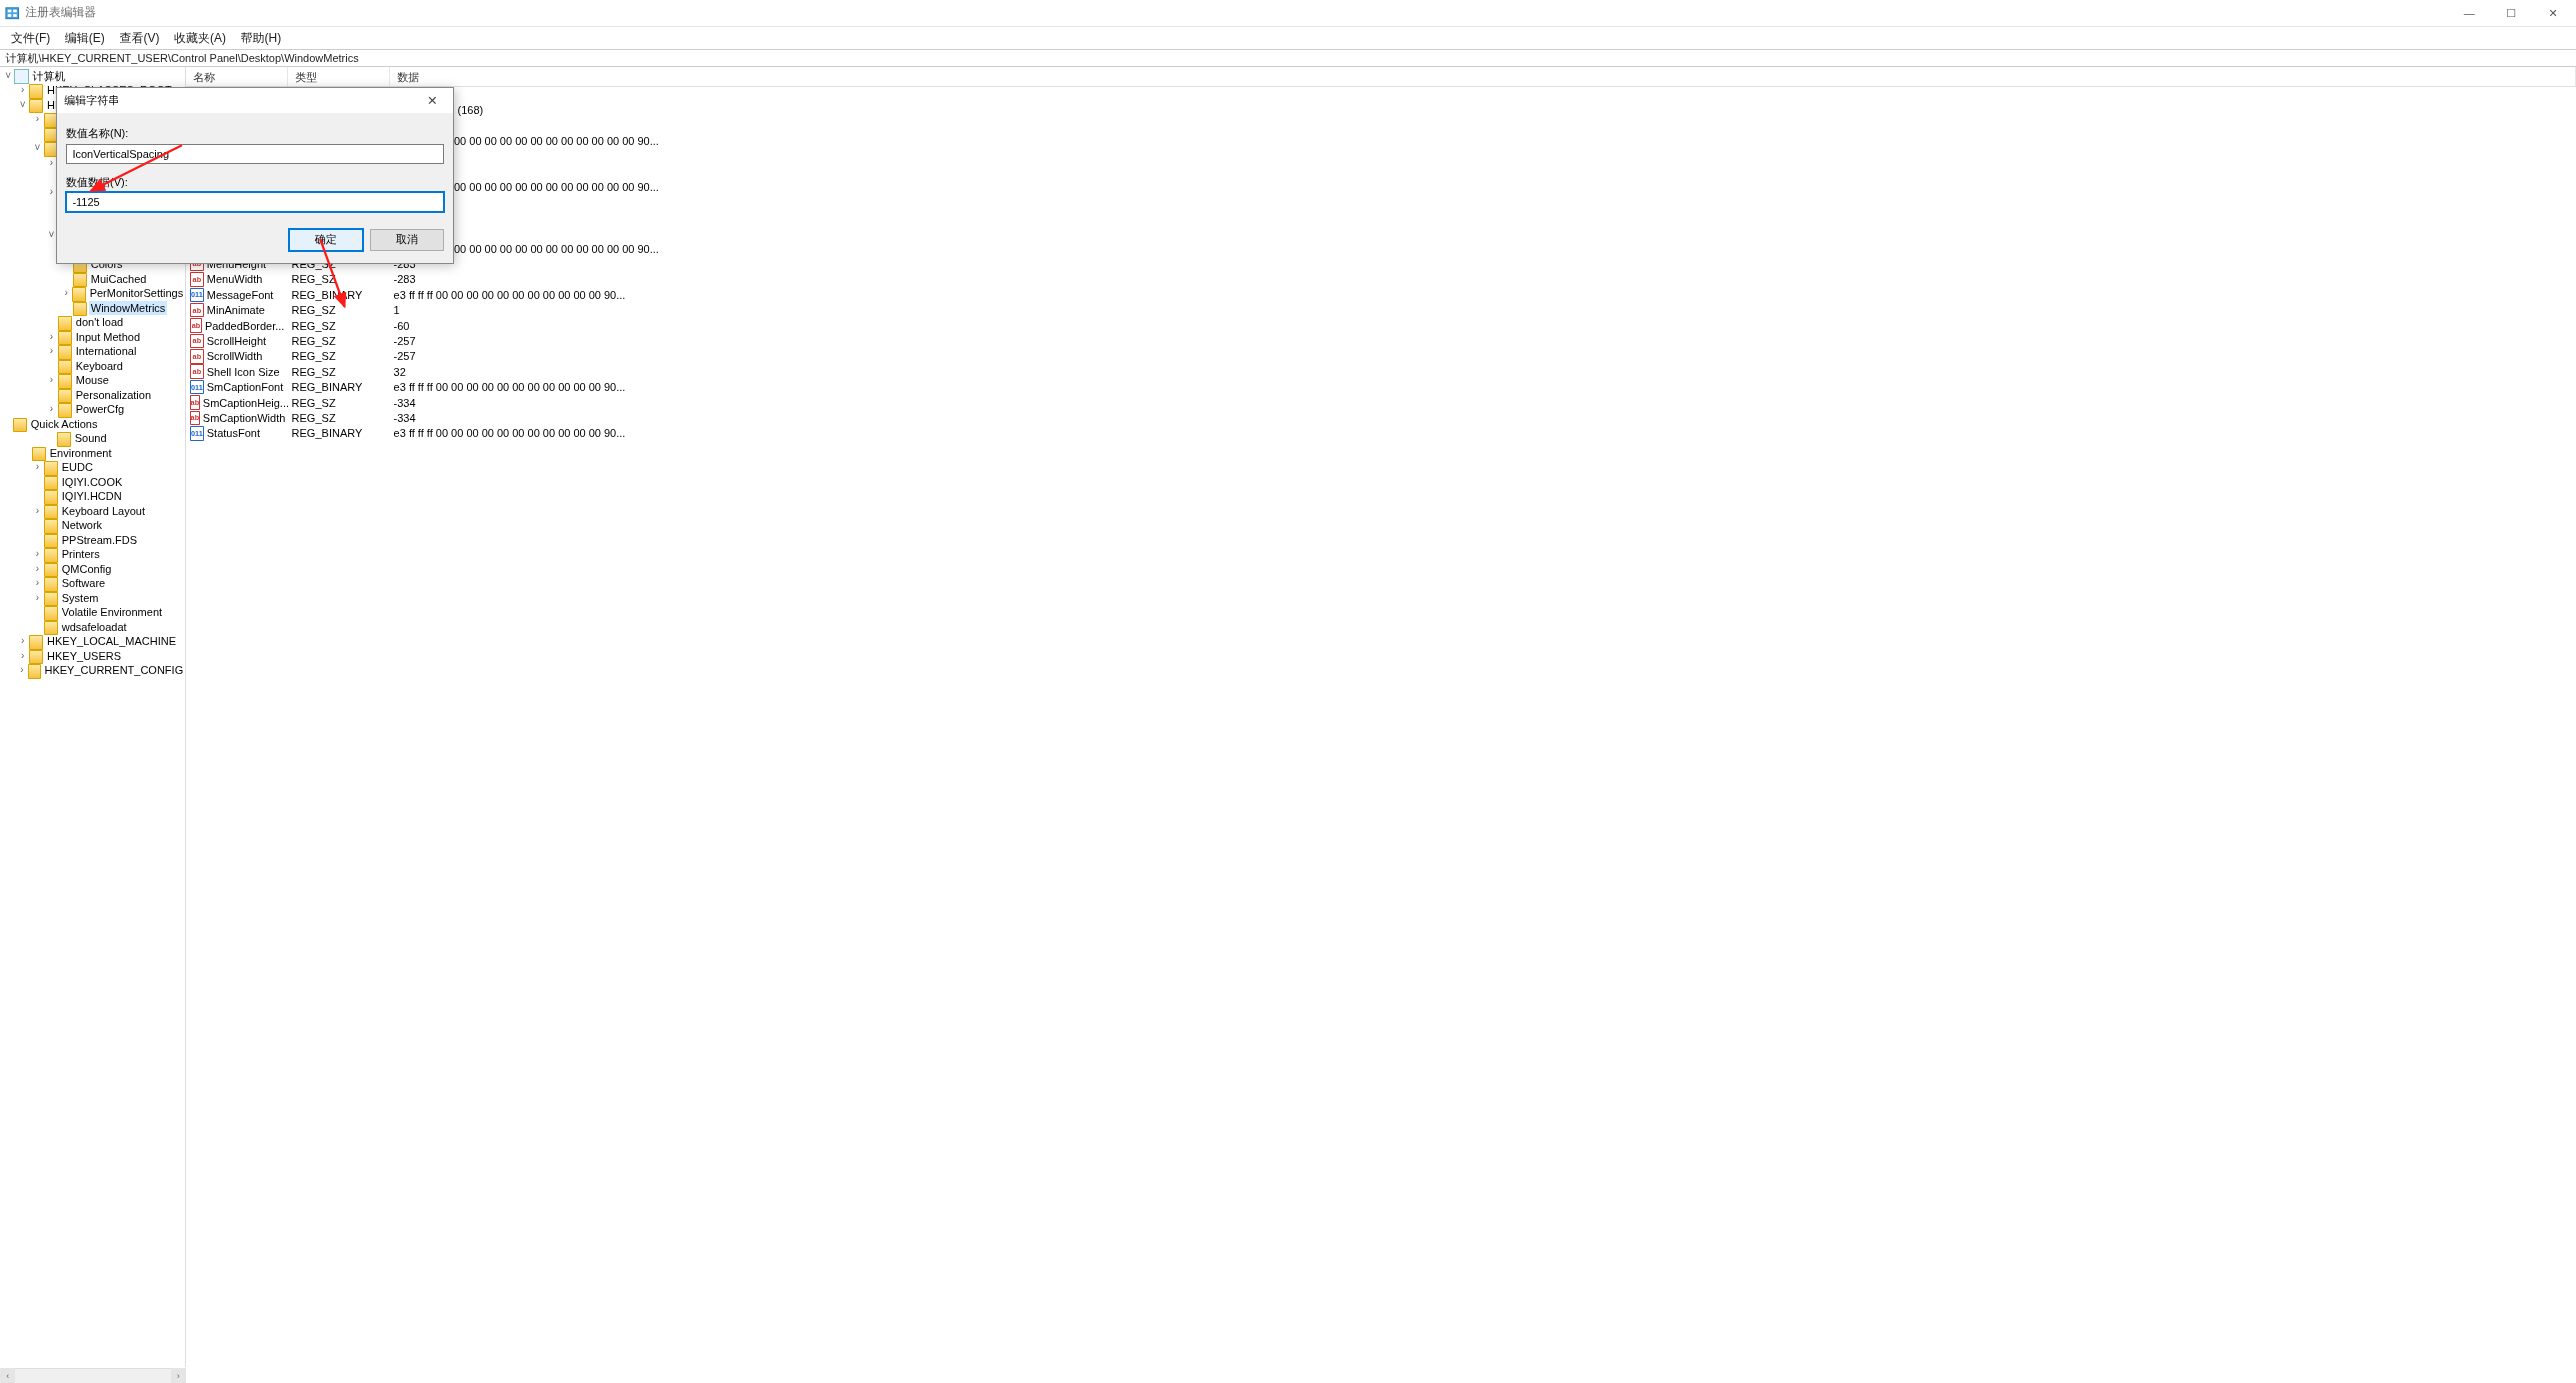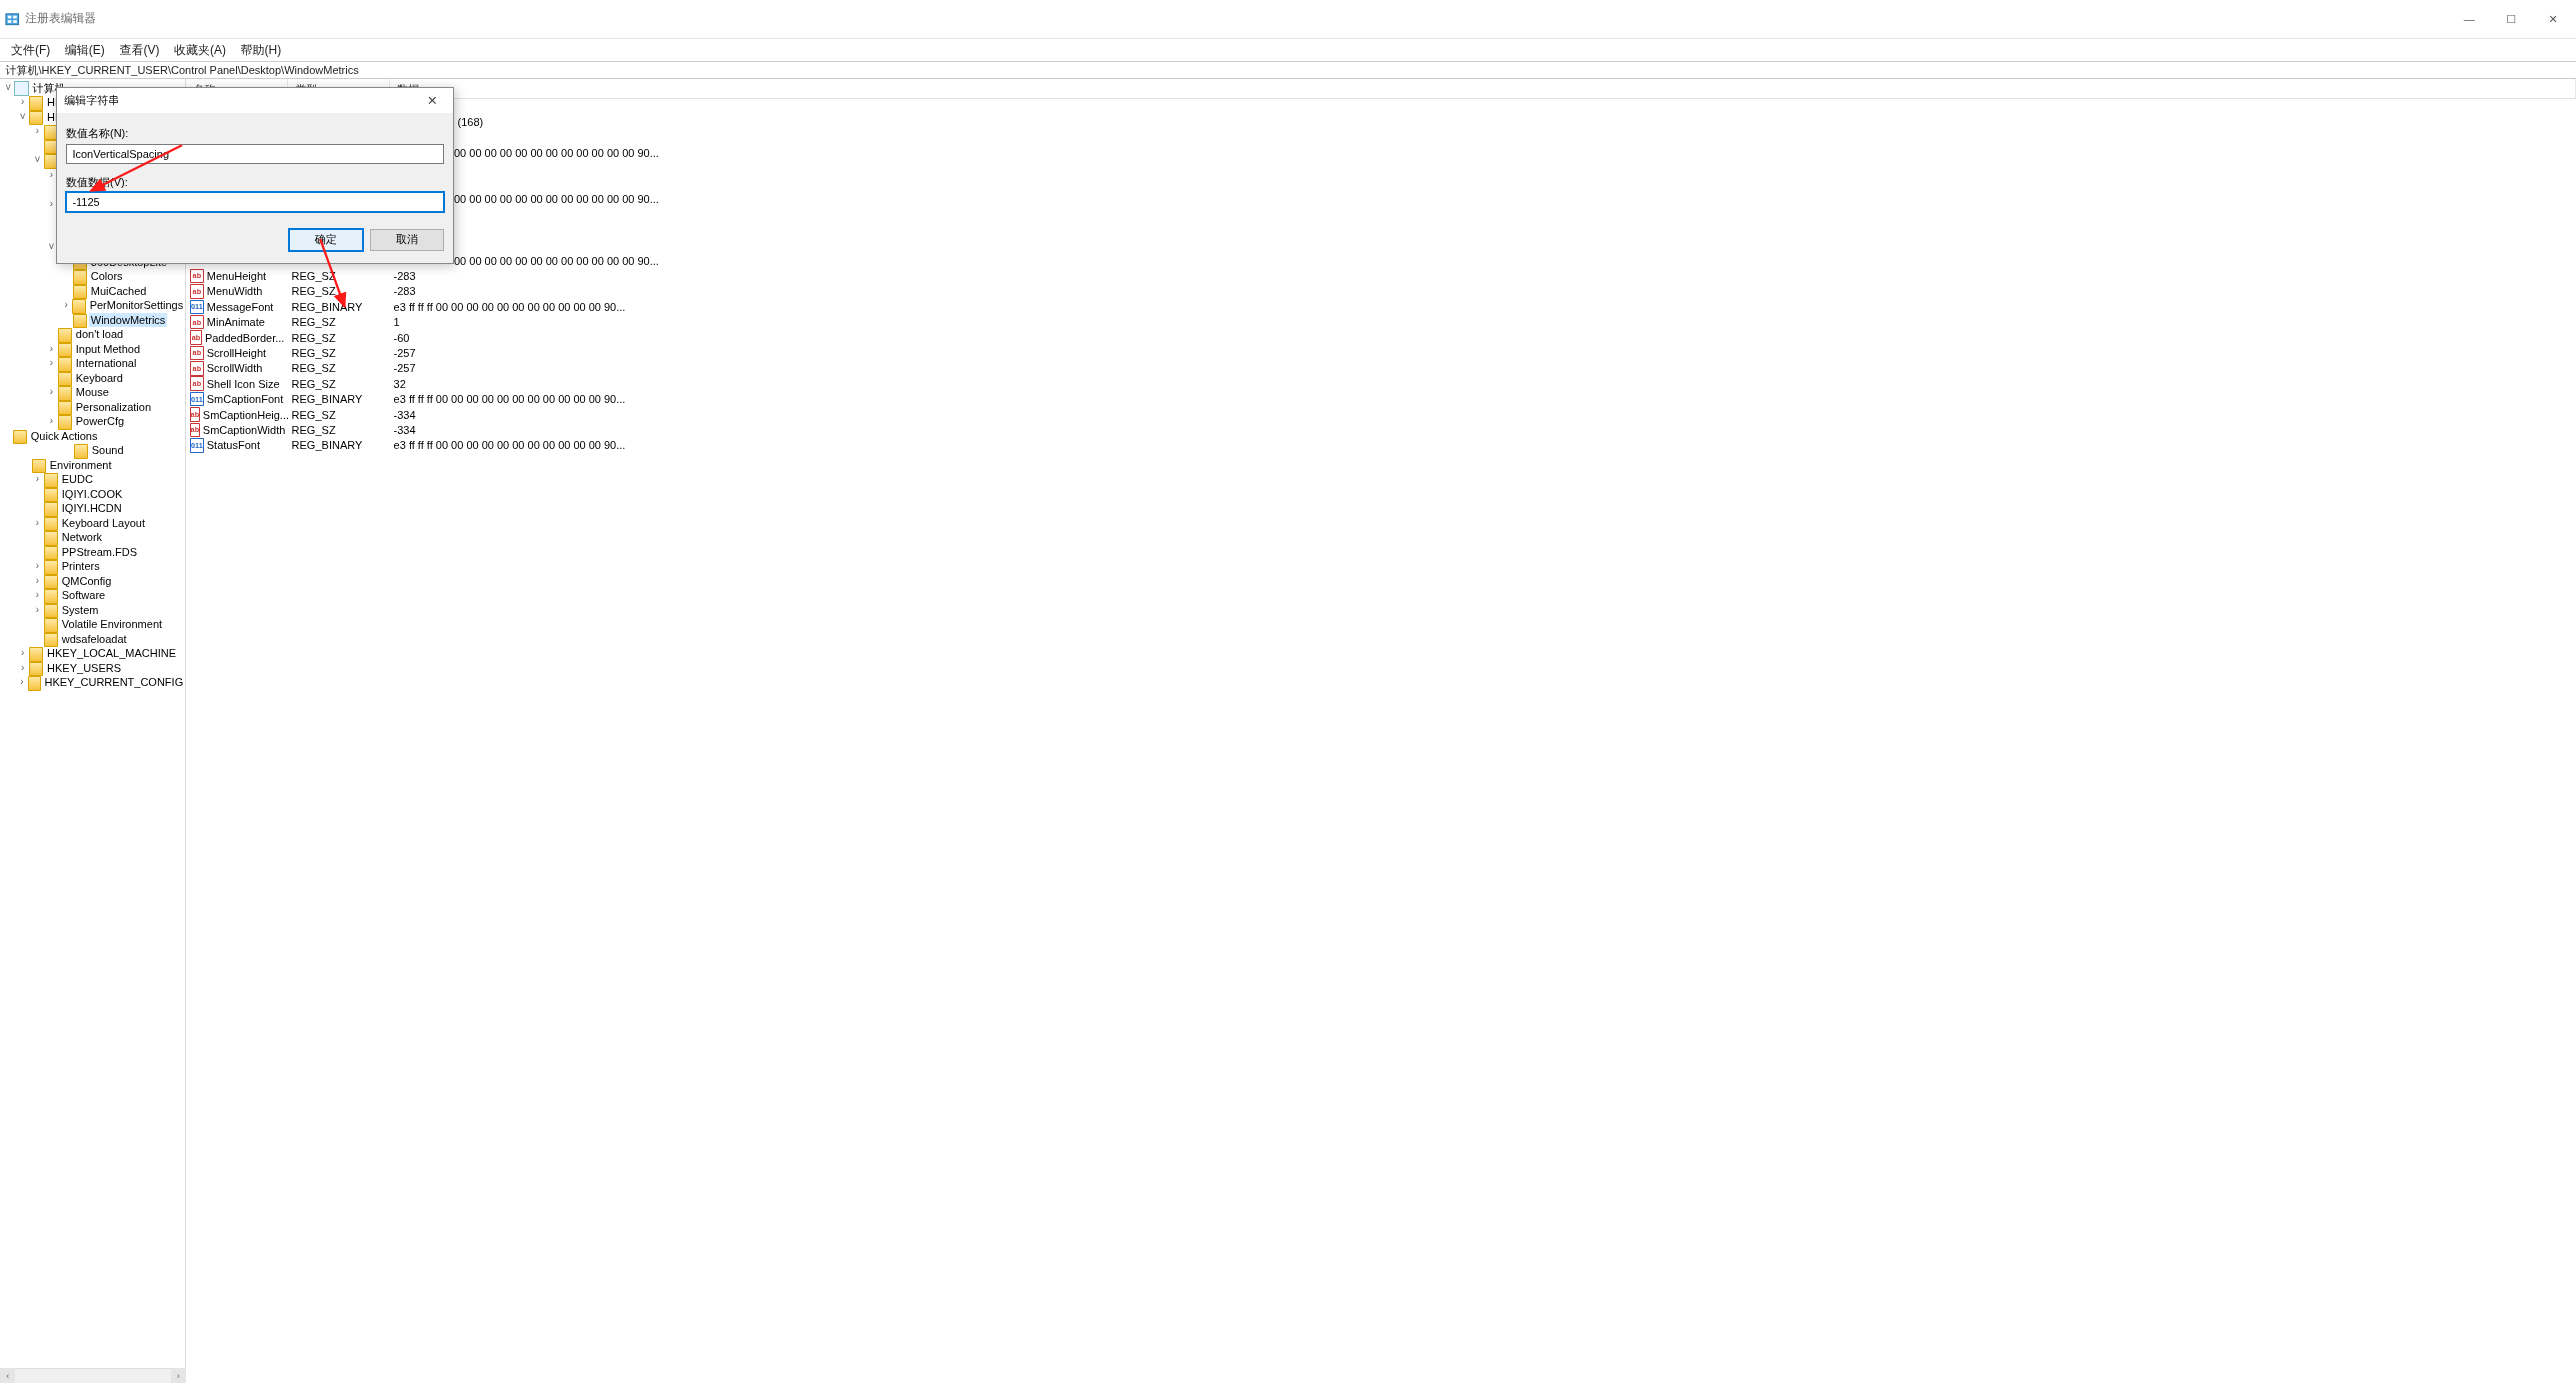--- a/index.html
+++ b/index.html
@@ -1,19 +1,19 @@
 <!DOCTYPE html>
 <html><head>
 <meta charset="utf-8">
 <style>
 * { margin:0; padding:0; box-sizing:border-box; font-family:"Microsoft YaHei","Segoe UI",Tahoma,sans-serif; font-size:11px; }
 html,body { width:100%; height:100%; overflow:hidden; background:#fff; }
 
 
-.titlebar { height:39px; background:#fff; display:flex; align-items:center; padding:0 1.8px; border-bottom:0.9px solid #e5e5e5; }
+.titlebar { height:27px; background:#fff; display:flex; align-items:center; padding:0 1.8px; border-bottom:0.9px solid #e5e5e5; }
 .titlebar .app-icon { width:14.5px; height:14.5px; margin:0 5.4px 0 3.6px; }
 .titlebar .title-text { color:#6b6b6b; font-size:11.8px; flex:1; }
 .window-controls { display:flex; height:100%; }
 .window-controls .wc { width:42px; display:flex; align-items:center; justify-content:center; color:#555; }
 
 
 .menubar { height:22px; display:flex; align-items:center; padding:0 3.6px; background:#fff; }
 .menubar .mitem { padding:1.8px 7.3px; color:#222; font-size:12px; }
 
 
@@ -235,21 +235,21 @@
       <div class="node" style="padding-left:45px">
           <span class="tw">›</span>
           <span class="ic fold"></span>
           <span class="lbl">PowerCfg</span>
         </div>
       <div class="node" style="">
           <span class="tw blank">›</span>
           <span class="ic fold"></span>
           <span class="lbl">Quick Actions</span>
         </div>
-      <div class="node" style="padding-left:61px">
+      <div class="node" style="padding-left:44px">
           <span class="tw blank">›</span>
           <span class="ic fold"></span>
           <span class="lbl">Sound</span>
         </div>
 
       <div class="node" style="padding-left:19px">
           <span class="tw blank">›</span>
           <span class="ic fold"></span>
           <span class="lbl">Environment</span>
         </div>

